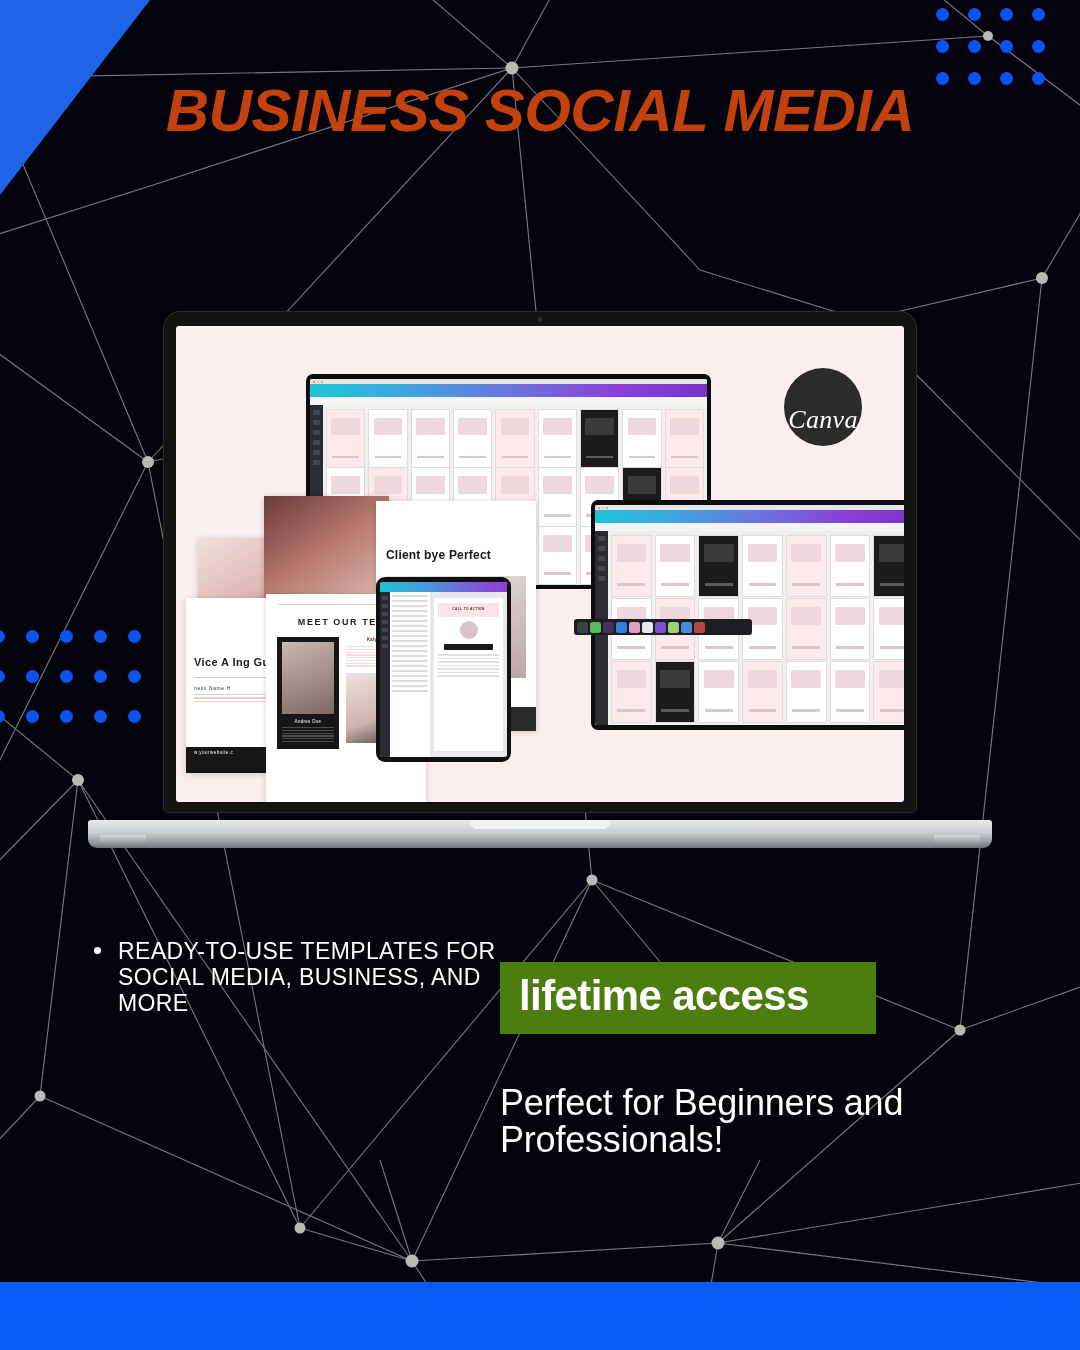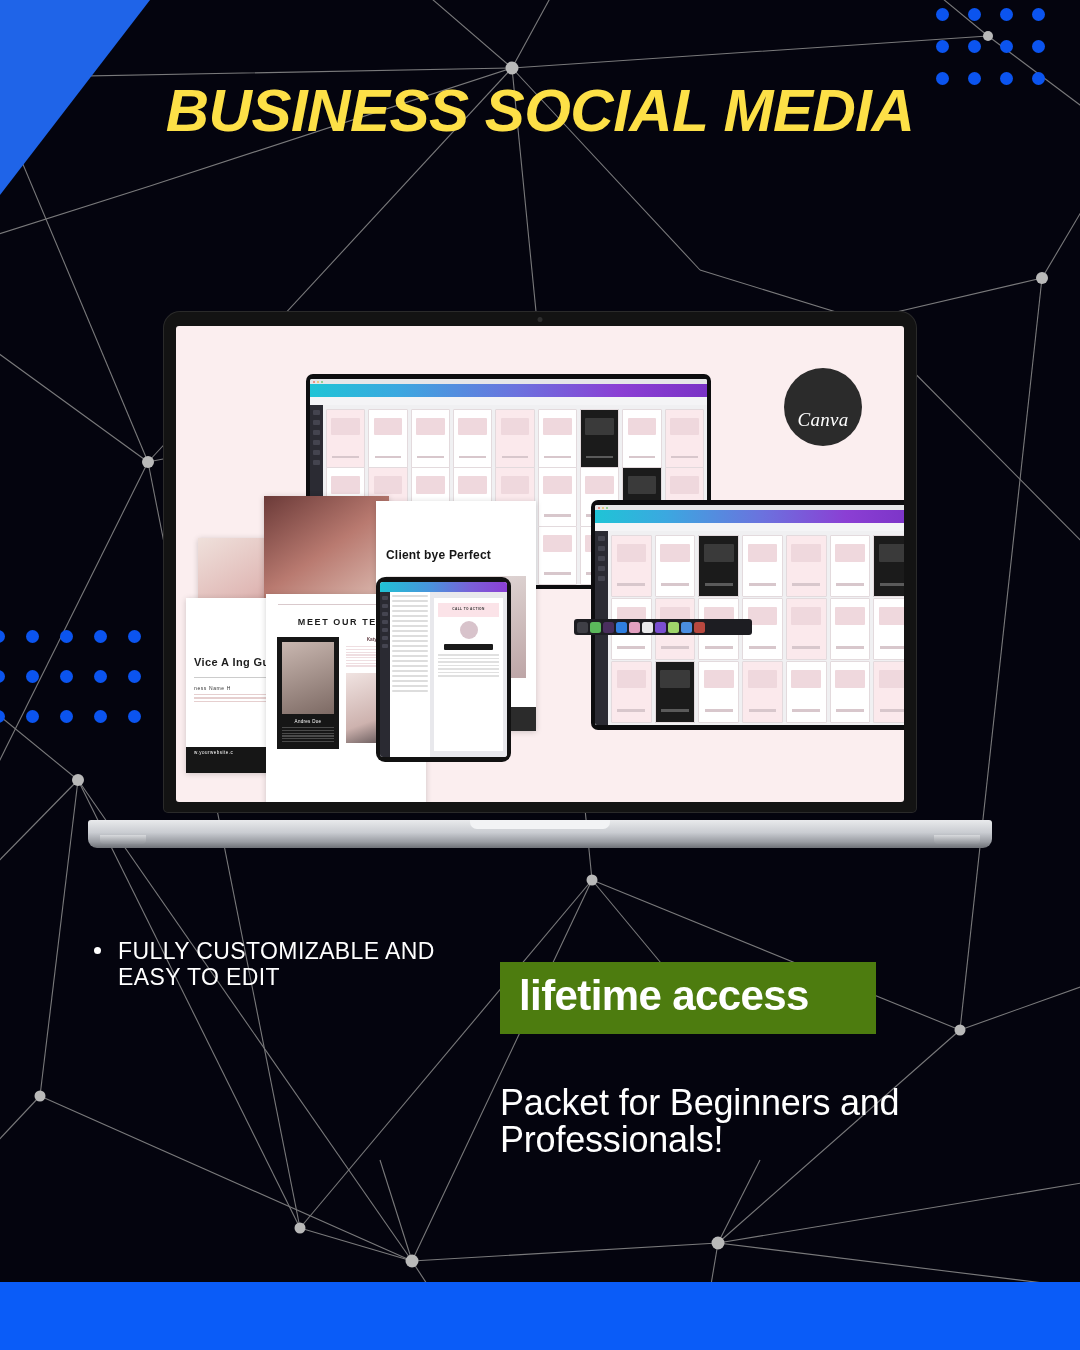--- a/index.html
+++ b/index.html
@@ -34,21 +34,21 @@
     top:630px; left:-8px;
     grid-template-columns:repeat(5,34px);
     grid-template-rows:repeat(3,40px);
   }
 
   
   .headline {
     position:absolute; z-index:5;
     left:0; right:0; top:82px;
     text-align:center;
-    color:#fde047;
+    color:#c2410c;
     font-weight:700; font-style:italic;
     font-size:60px; line-height:0.97;
     letter-spacing:-0.5px;
     text-transform:uppercase;
     padding:0 60px;
   }
   .headline .l2 { display:block; }
 
   
   .laptop { position:absolute; z-index:4; left:88px; top:312px; width:904px; height:548px; }
@@ -80,21 +80,21 @@
 
   
   .canva-badge {
     position:absolute; right:42px; top:42px;
     width:78px; height:78px; border-radius:50%;
     background:#2b2b2b;
     display:flex; align-items:center; justify-content:center;
   }
   .canva-badge span {
     color:#fff; font-family:"Liberation Serif", serif;
-    font-style:italic; font-size:19px; font-weight:400;
+    font-style:italic; font-size:26px; font-weight:400;
     letter-spacing:0.3px;
     margin-top:25px;
   }
 
   
   .dev { position:absolute; background:#0d0d0f; overflow:hidden; }
   .dev-a { left:130px; top:48px; width:405px; height:215px; border-radius:7px 7px 1px 1px; padding:5px 4px 4px; }
   .dev-b { left:415px; top:174px; width:330px; height:230px; border-radius:7px; padding:5px 4px; }
   .dev-tab { left:200px; top:251px; width:135px; height:185px; border-radius:9px; padding:5px 4px; background:#111; }
 
@@ -552,21 +552,21 @@
     </div>
   </div>
 
   <div class="base">
     <div class="foot l"></div>
     <div class="foot r"></div>
   </div>
 </div>
 
 <ul class="bullets">
-  <li>Fully customizable and easy to edit</li>
+  <li>Ready-to-use templates for social media, business, and more</li>
 </ul>
 
 <div class="badge-life">
   <span>lifetime access</span>
 </div>
-<div class="tagline">Packet for Beginners and Professionals!</div>
+<div class="tagline">Perfect for Beginners and Professionals!</div>
 
 <div class="bottom-bar"></div>
 
 </body></html>

